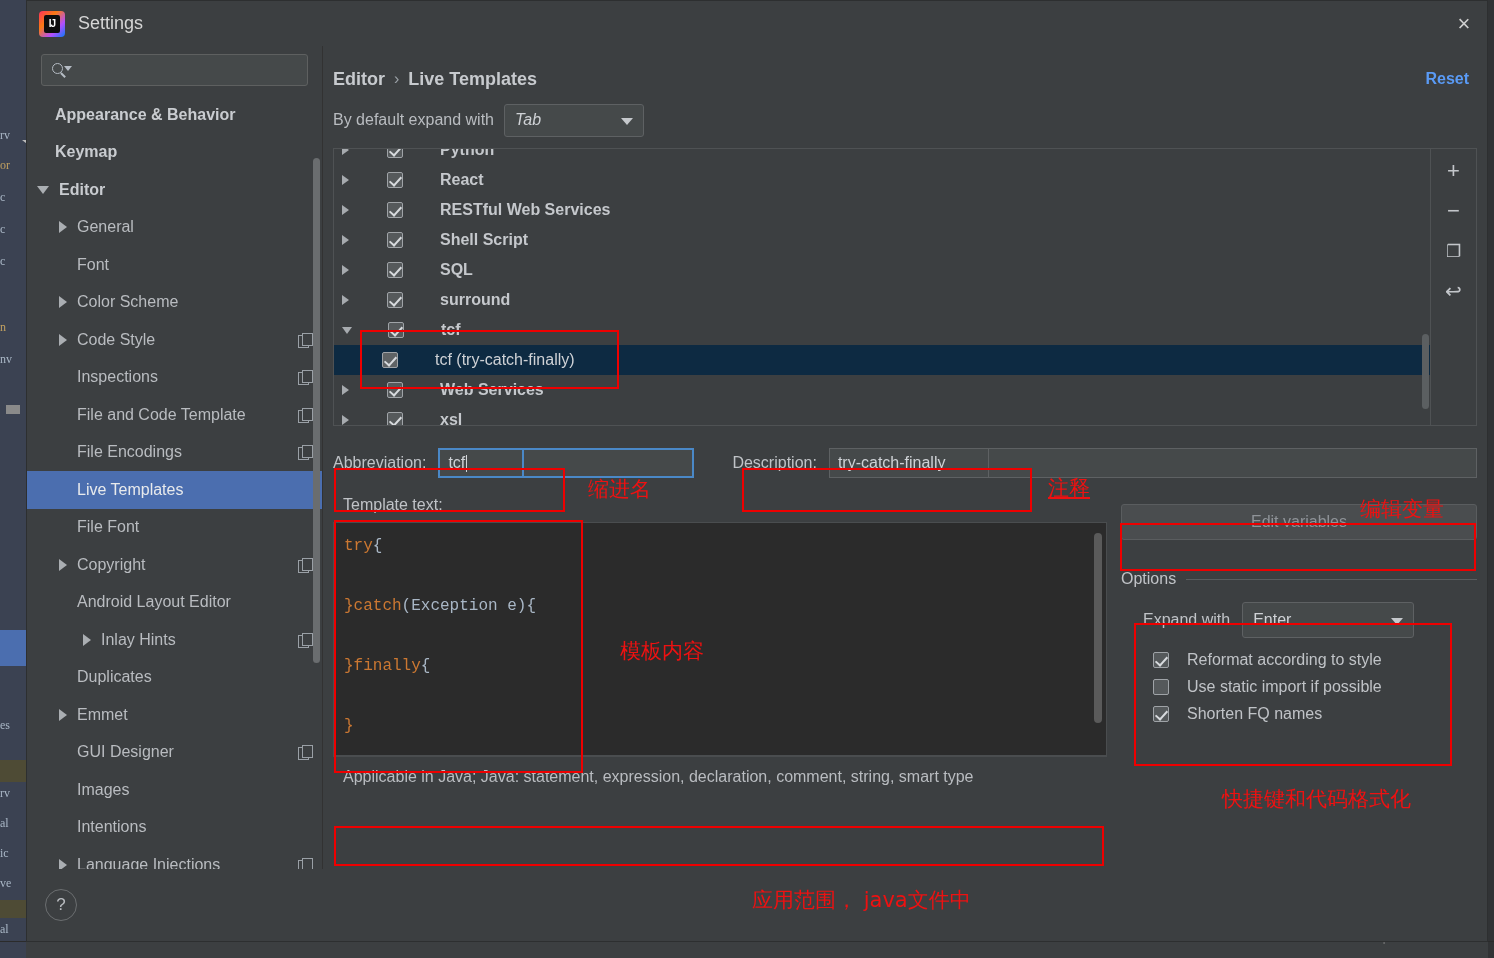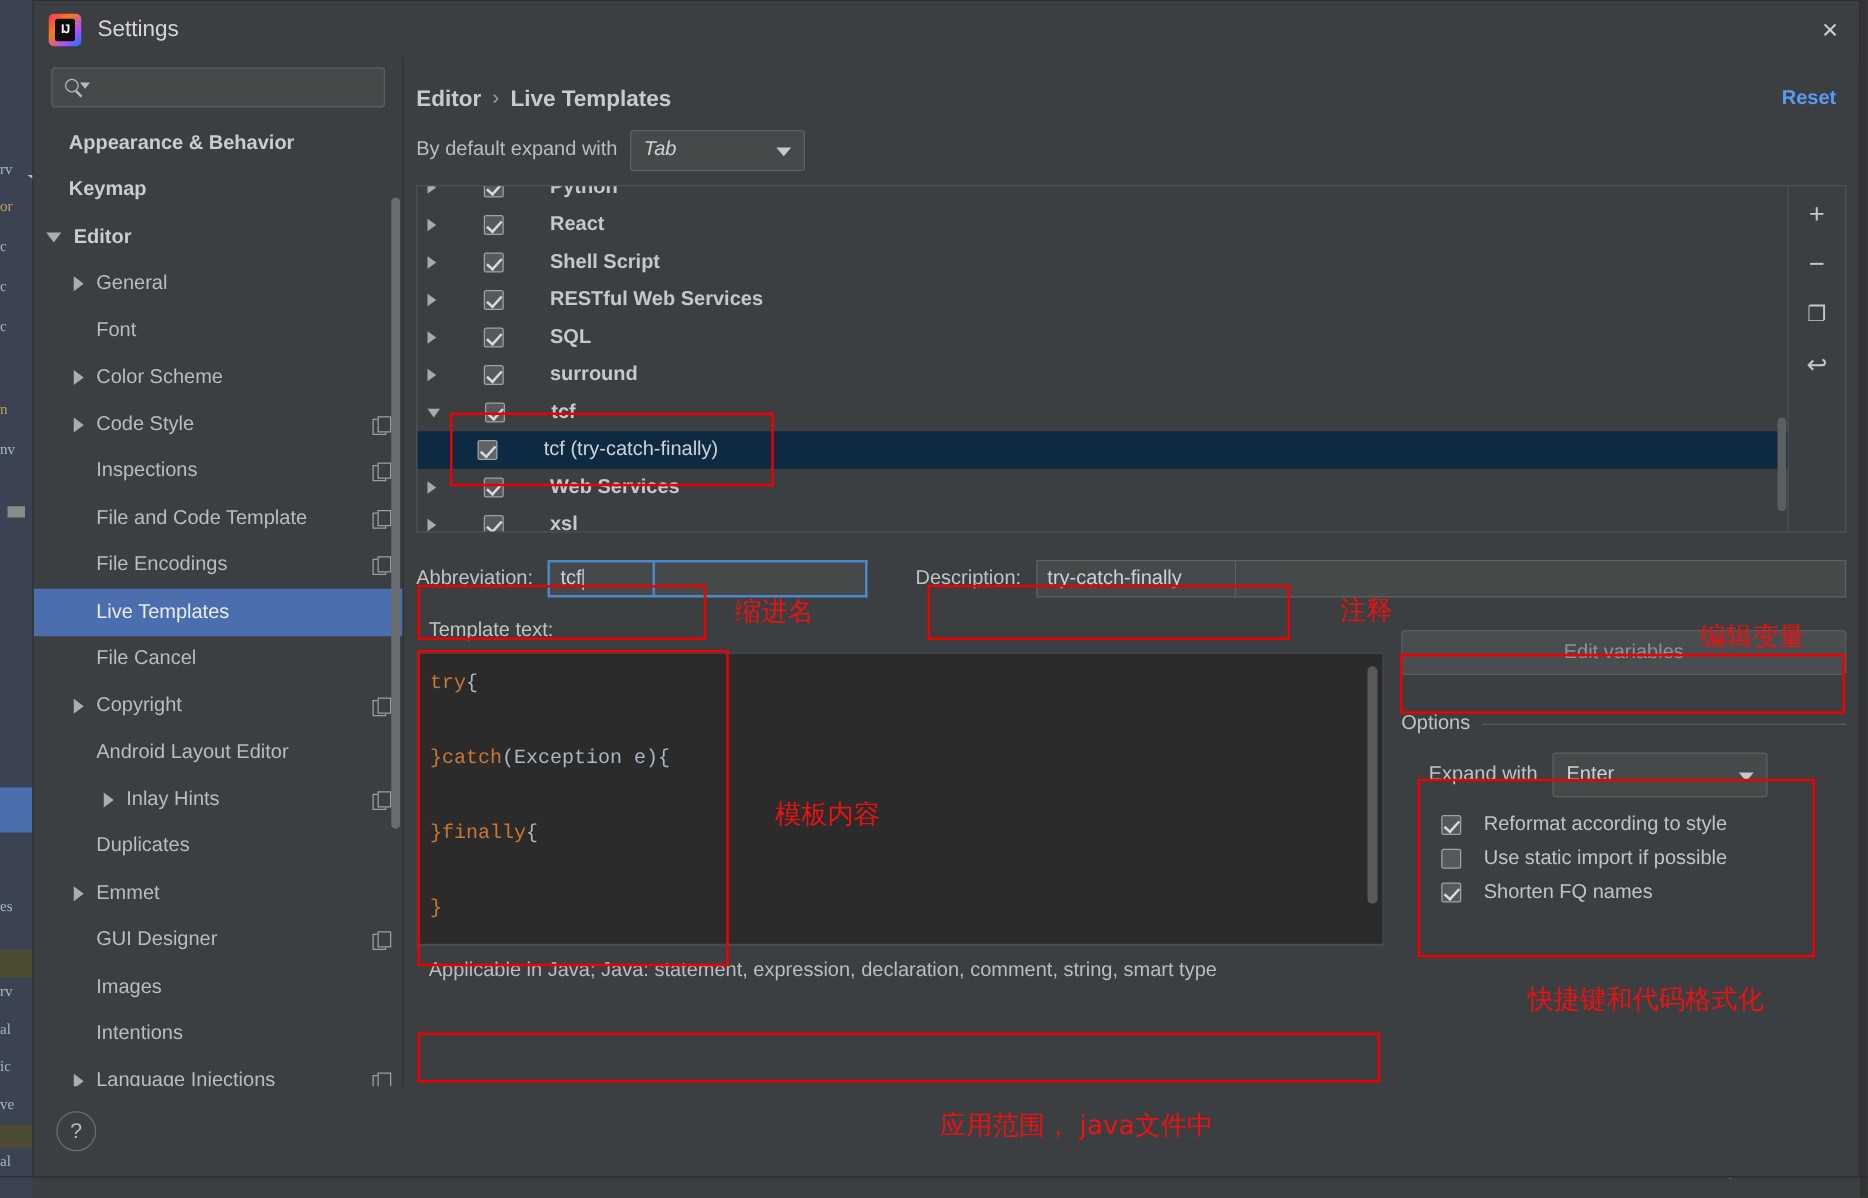--- a/index.html
+++ b/index.html
@@ -405,21 +405,21 @@
               <span class="tree-arrow hidden" style="margin-left: -24px;"></span>
               <span class="tree-label">File Encodings</span>
               <span class="copy-icon"></span>
             </div>
             <div class="tree-item selected" style="padding-left: 56px;">
               <span class="tree-arrow hidden" style="margin-left: -24px;"></span>
               <span class="tree-label">Live Templates</span>
             </div>
             <div class="tree-item" style="padding-left: 56px;">
               <span class="tree-arrow hidden" style="margin-left: -24px;"></span>
-              <span class="tree-label">File Cancel</span>
+              <span class="tree-label">File Font</span>
             </div>
             <div class="tree-item" style="padding-left: 56px;">
               <span class="tree-arrow" style="margin-left: -24px;"></span>
               <span class="tree-label">Copyright</span>
               <span class="copy-icon"></span>
             </div>
             <div class="tree-item" style="padding-left: 56px;">
               <span class="tree-arrow hidden" style="margin-left: -24px;"></span>
               <span class="tree-label">Android Layout Editor</span>
             </div>
@@ -485,26 +485,26 @@
                 <span>Python</span>
               </div>
               <div class="tpl-row">
                 <span class="tpl-arrow"></span>
                 <span class="cbx checked"></span>
                 <span>React</span>
               </div>
               <div class="tpl-row">
                 <span class="tpl-arrow"></span>
                 <span class="cbx checked"></span>
+                <span>RESTful Web Services</span>
+              </div>
+              <div class="tpl-row">
+                <span class="tpl-arrow"></span>
+                <span class="cbx checked"></span>
                 <span>Shell Script</span>
-              </div>
-              <div class="tpl-row">
-                <span class="tpl-arrow"></span>
-                <span class="cbx checked"></span>
-                <span>RESTful Web Services</span>
               </div>
               <div class="tpl-row">
                 <span class="tpl-arrow"></span>
                 <span class="cbx checked"></span>
                 <span>SQL</span>
               </div>
               <div class="tpl-row">
                 <span class="tpl-arrow"></span>
                 <span class="cbx checked"></span>
                 <span>surround</span>
@@ -613,19 +613,19 @@
 <div>
   <div class="redbox" style="left:360px; top:330px; width:259px; height:59px;"></div>
   <div class="redbox" style="left:334px; top:468px; width:231px; height:44px;"></div>
   <div class="redbox" style="left:742px; top:468px; width:290px; height:44px;"></div>
   <div class="redbox" style="left:1120px; top:523px; width:356px; height:48px;"></div>
   <div class="redbox" style="left:334px; top:520px; width:249px; height:253px;"></div>
   <div class="redbox" style="left:1134px; top:623px; width:318px; height:143px;"></div>
   <div class="redbox" style="left:334px; top:826px; width:770px; height:40px;"></div>
   <div id="annotation-texts">
       <div class="redtext" style="left: 588px; top: 475px;">缩进名</div>
-      <div class="redtext" style="left: 1072px; top: 474px;">注释</div>
+      <div class="redtext" style="left: 1048px; top: 474px; text-decoration: underline;">注释</div>
       <div class="redtext" style="left: 1360px; top: 495px;">编辑变量</div>
       <div class="redtext" style="left: 620px; top: 637px;">模板内容</div>
       <div class="redtext" style="left: 1222px; top: 785px;">快捷键和代码格式化</div>
       <div class="redtext" style="left: 752px; top: 886px;">应用范围， java文件中</div>
     </div>
 </div>
 
 </body></html>

